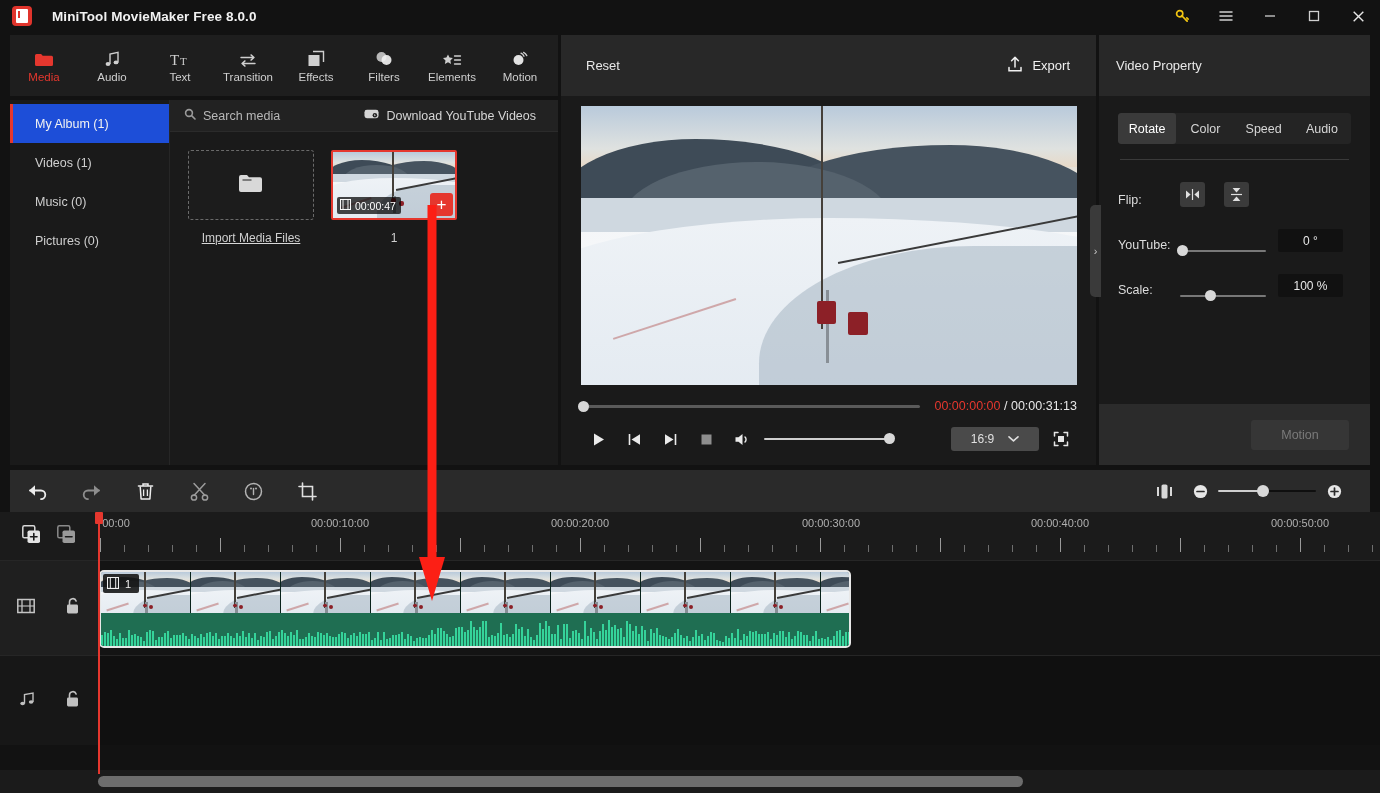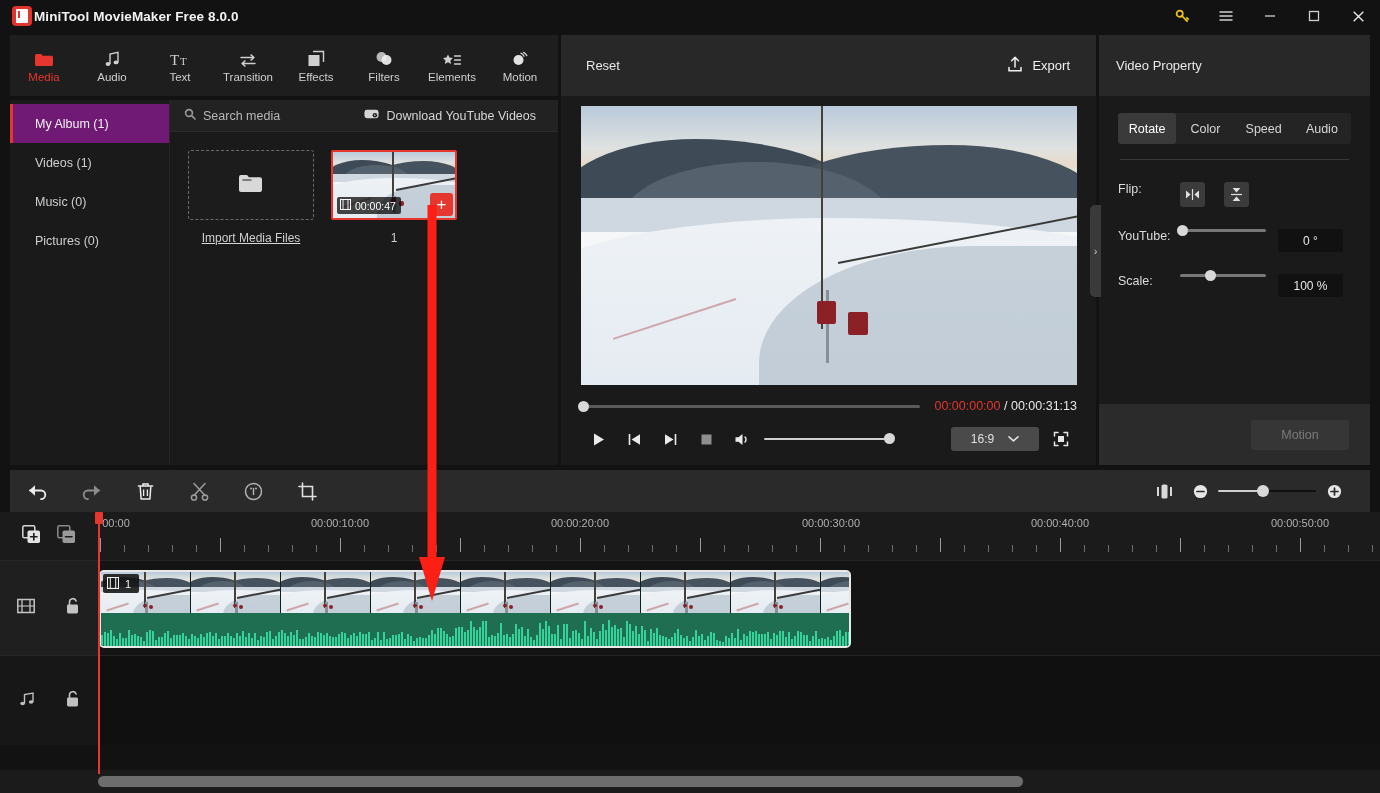--- a/index.html
+++ b/index.html
@@ -22,21 +22,21 @@
     background: #e0342c; position: relative; flex: none;
   }
   .app-logo::after {
     content: ""; position: absolute; left: 4px; top: 3px; width: 12px; height: 14px;
     background: #fff; border-radius: 1px;
   }
   .app-logo::before {
     content: ""; position: absolute; left: 6px; top: 5px; width: 2px; height: 7px;
     background: #e0342c; z-index: 2;
   }
-  .app-title { margin-left: 2px; font-size: 13.5px; font-weight: bold; color: #f2f2f2; letter-spacing: .1px; }
+  .app-title { margin-left: 20px; font-size: 13.5px; font-weight: bold; color: #f2f2f2; letter-spacing: .1px; }
   .win-ctrls { margin-left: auto; display: flex; align-items: center; height: 32px; }
   .win-btn {
     width: 44px; height: 32px; display: flex; align-items: center; justify-content: center;
     color: #d0d0d0;
   }
   .win-btn svg { display: block; }
   .key-btn { color: #f2c511; }
 
   
   .toolbar {
@@ -55,21 +55,21 @@
   
   .media-panel {
     position: absolute; left: 10px; top: 100px; width: 548px; height: 365px;
     background: #1a1a1a; display: flex;
   }
   .media-sidebar { width: 160px; height: 100%; background: #1a1a1a; padding-top: 4px; border-right: 1px solid #262626;}
   .ms-item {
     height: 39px; display: flex; align-items: center; padding-left: 25px;
     font-size: 12.5px; color: #cfcfcf; position: relative;
   }
-  .ms-item.active { background: #701a75; color: #f2f2f2; }
+  .ms-item.active { background: #1d4ed8; color: #f2f2f2; }
   .ms-item.active::before {
     content: ""; position: absolute; left: 0; top: 0; width: 3px; height: 100%;
     background: #e5372e;
   }
   .media-main { flex: 1; display: flex; flex-direction: column; }
   .media-topbar {
     height: 32px; display: flex; align-items: center; background: #222; border-bottom: 1px solid #2b2b2b;
   }
   .search-wrap { display: flex; align-items: center; gap: 7px; margin-left: 14px; font-size: 12.5px; color: #b8b8b8; }
   .dl-wrap { display: flex; align-items: center; gap: 8px; margin-left: auto; margin-right: 22px; font-size: 12.5px; color: #d5d5d5; }
@@ -137,21 +137,21 @@
 
   
   .prop-panel { position: absolute; left: 1099px; top: 35px; width: 271px; height: 430px; background: #1a1a1a; }
   .prop-head { height: 61px; background: #282828; display: flex; align-items: center; }
   .prop-title { margin-left: 17px; font-size: 13px; color: #e8e8e8; }
   .prop-body { padding: 17px 19px 0 19px; position: relative; height: 294px; }
   .tabs { display: flex; background: #242424; border-radius: 3px; height: 31px; overflow: hidden; }
   .tab { flex: 1; display: flex; align-items: center; justify-content: center; font-size: 12.5px; color: #d6d6d6; }
   .tab.active { background: #3a3a3a; color: #fff; border-radius: 3px; }
   .divider { height: 1px; background: #3a3a3a; margin: 15px 2px 0 2px; }
-  .prop-row { display: flex; align-items: flex-start; margin-top: 22px; }
+  .prop-row { display: flex; align-items: flex-end; margin-top: 22px; }
   .prop-label { width: 62px; font-size: 12.5px; color: #dcdcdc; }
   .flip-btn {
     width: 25px; height: 25px; background: #3b3b3b; border-radius: 3px;
     display: flex; align-items: center; justify-content: center; margin-right: 19px;
   }
   .pslider { width: 86px; height: 2.5px; background: #787878; border-radius: 2px; position: relative; margin-right: 12px; }
   .pknob { position: absolute; top: -4.5px; width: 11px; height: 11px; border-radius: 50%; background: #d8d8d8; }
   .pval {
     width: 65px; height: 23px; background: #111; border-radius: 2px;
     display: flex; align-items: center; justify-content: center; font-size: 12px; color: #e8e8e8;

